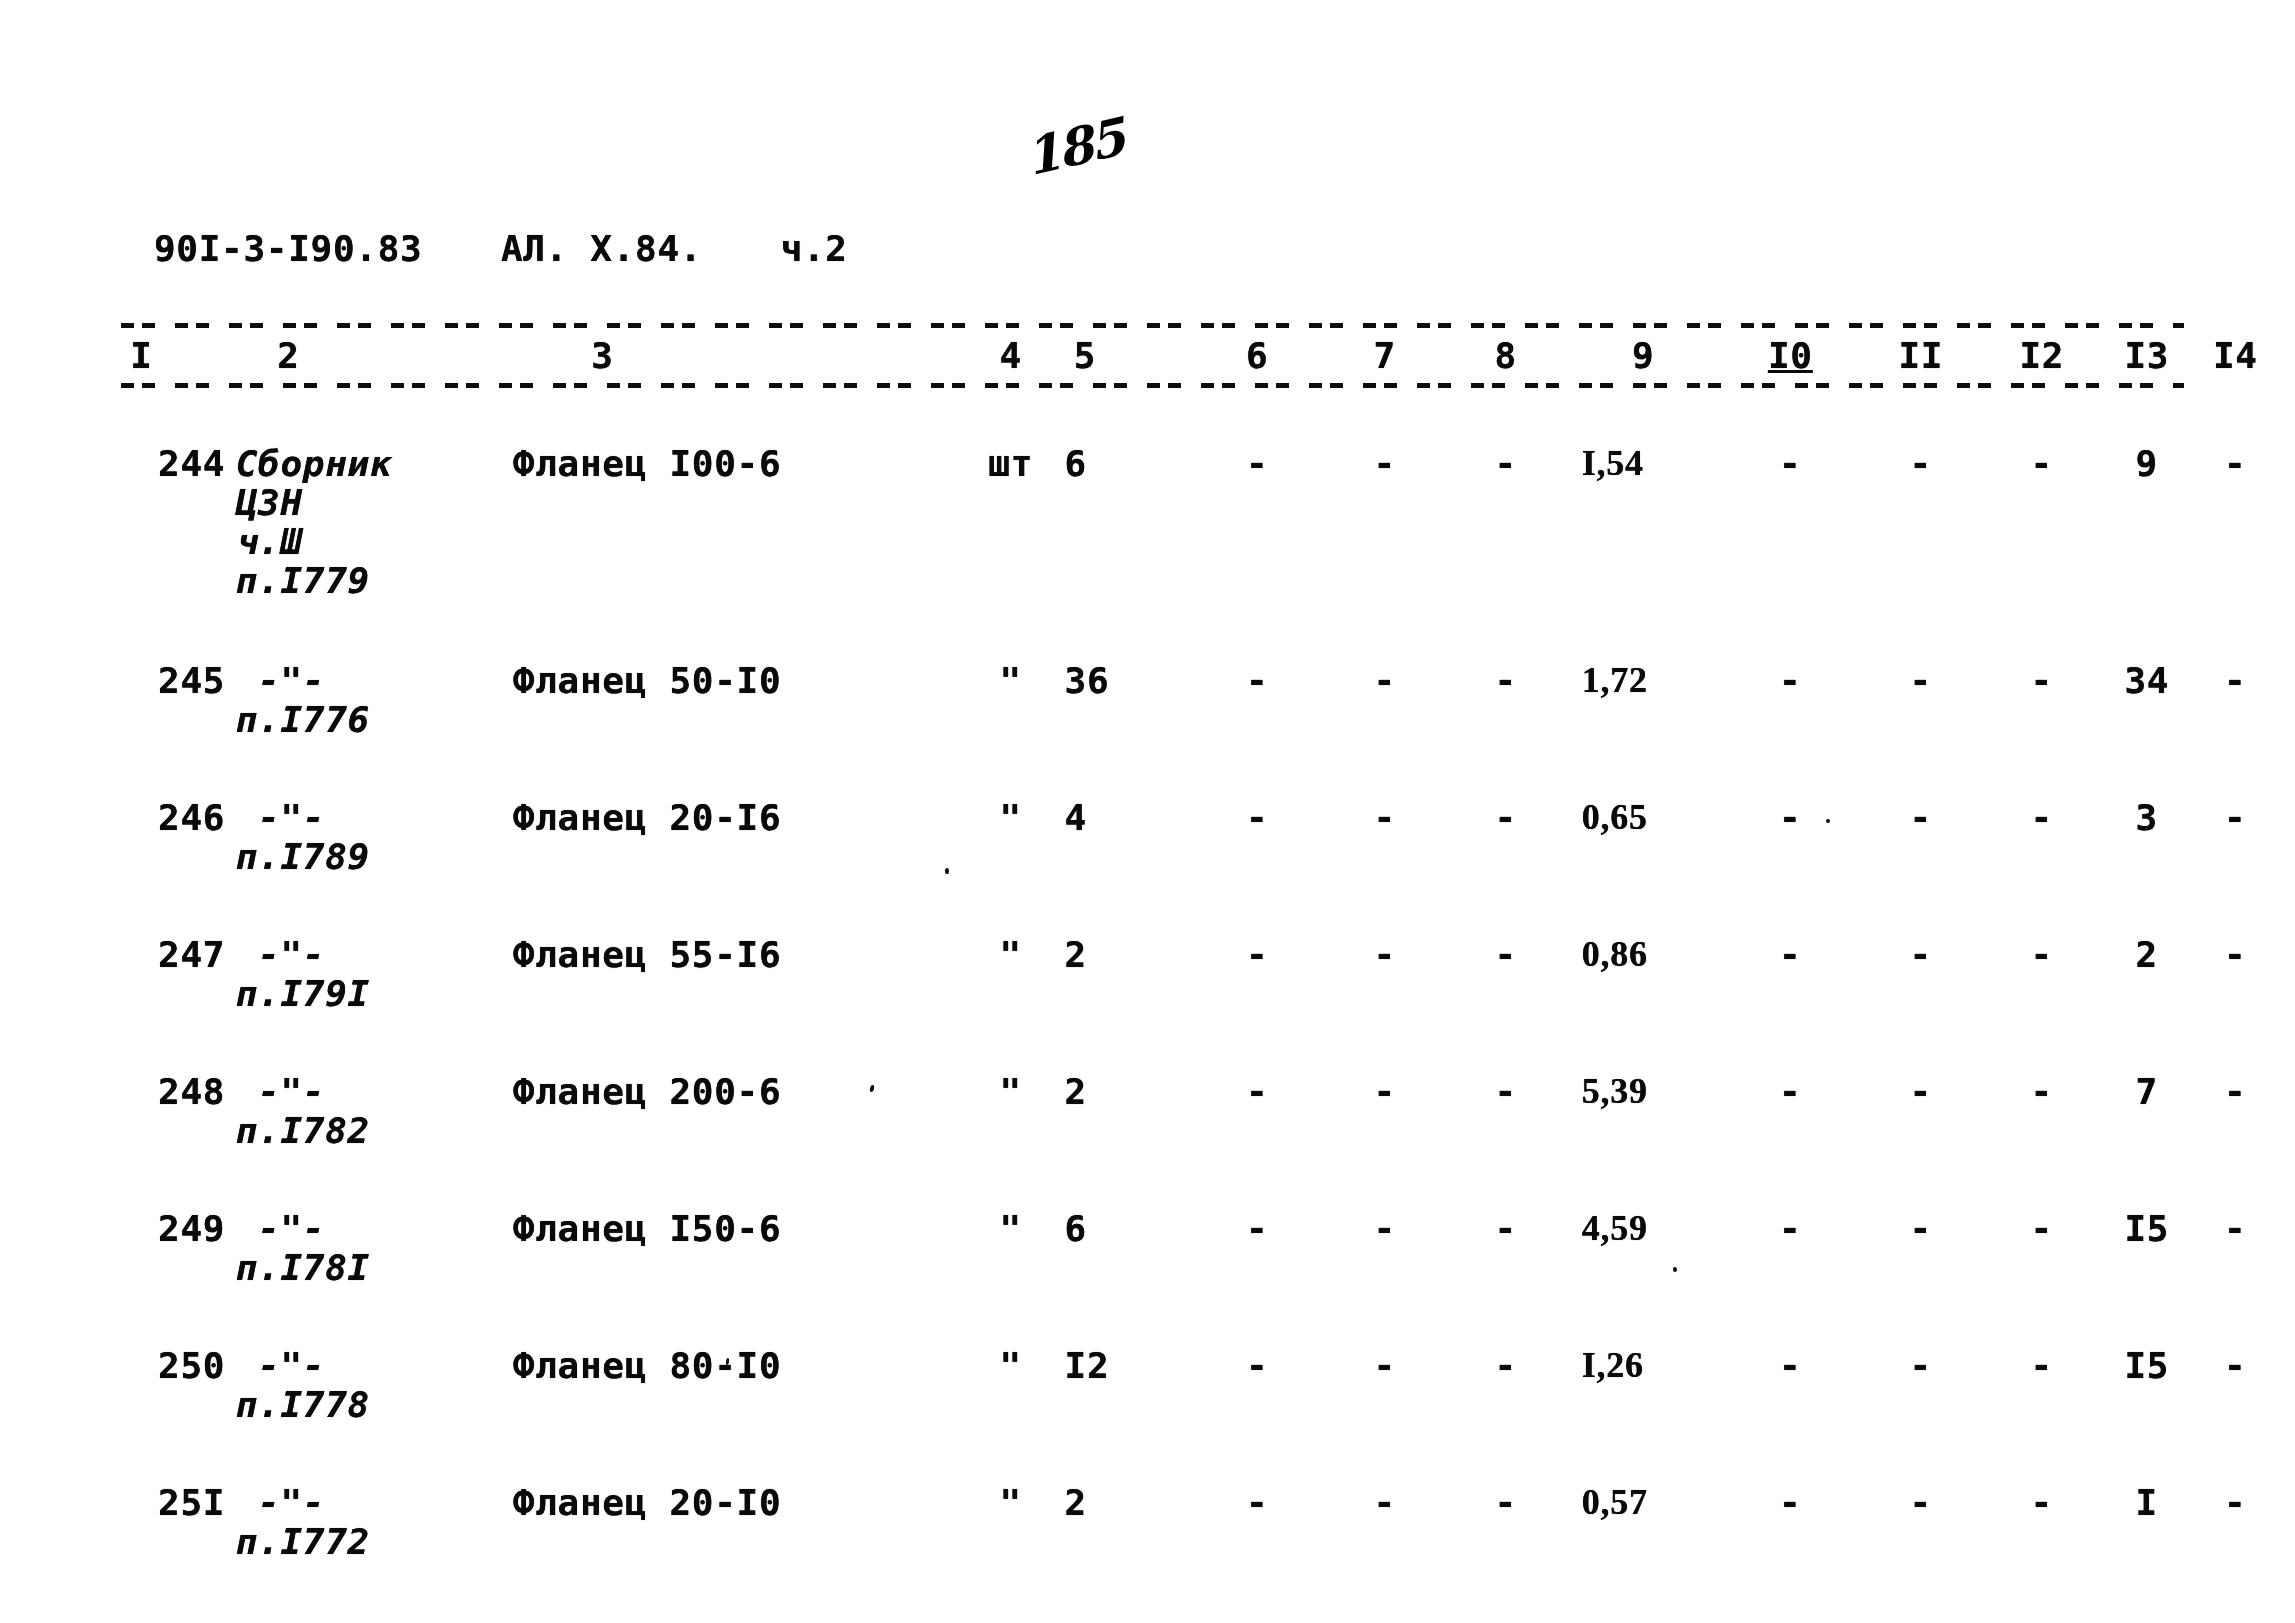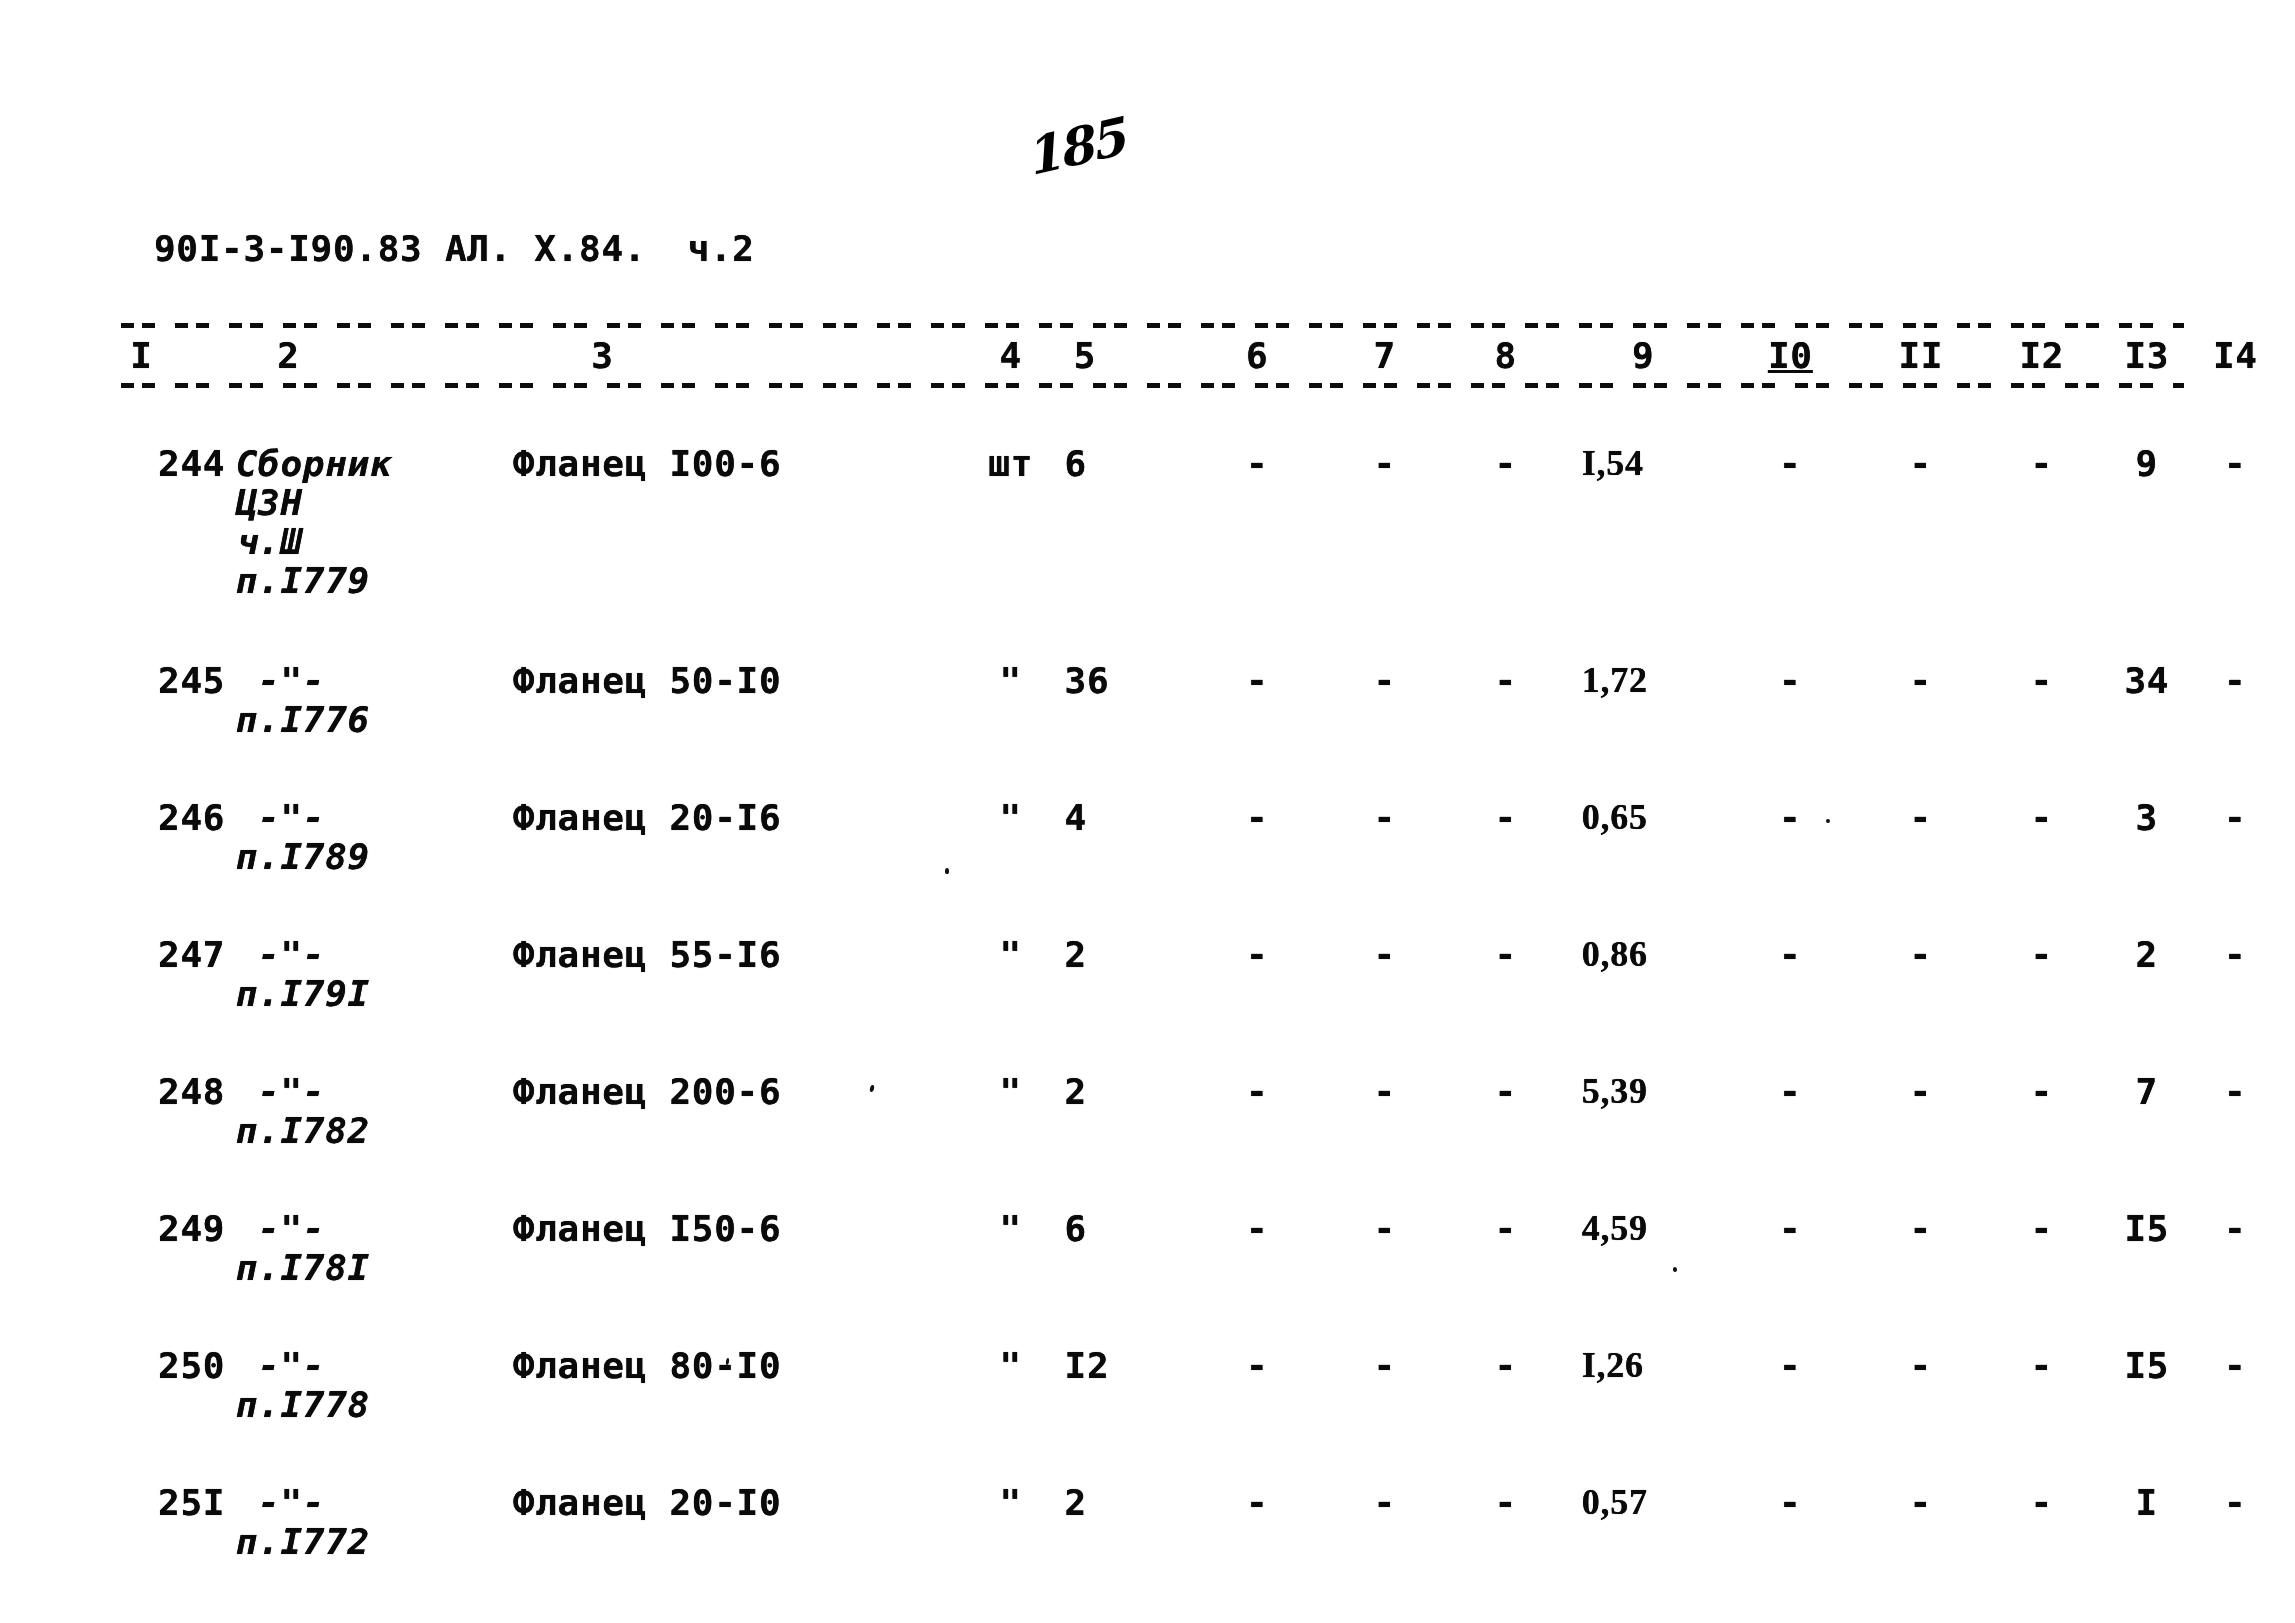--- a/index.html
+++ b/index.html
@@ -21,22 +21,22 @@
     transform:rotate(-13deg) skewX(-6deg);
     color:#000;
   }
   
   .doc-header{
     position:absolute;left:154px;top:228px;
     font-size:36px;letter-spacing:0.7px;
     text-shadow:0 0 0.7px #000;
     white-space:nowrap;
   }
-  .doc-header .album{text-align:right;}
-  .doc-header .part{margin-left:19px;}
+  .doc-header .album{margin-left:56px;text-align:right;}
+  .doc-header .part{margin-left:56px;}
   
   .dash-line{
     position:absolute;left:121px;width:2063px;height:5.2px;
     background:repeating-linear-gradient(90deg,
       #0d0d0d 0 13px, transparent 13px 21px,
       #0d0d0d 21px 34px, transparent 34px 54px);
   }
   .dash-top{top:323px;}
   .dash-bottom{top:383px;}
   

